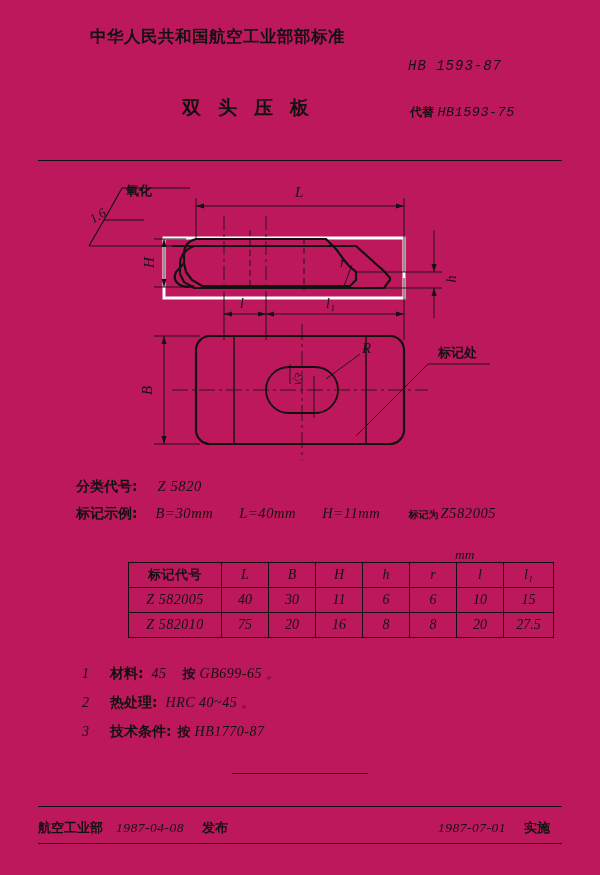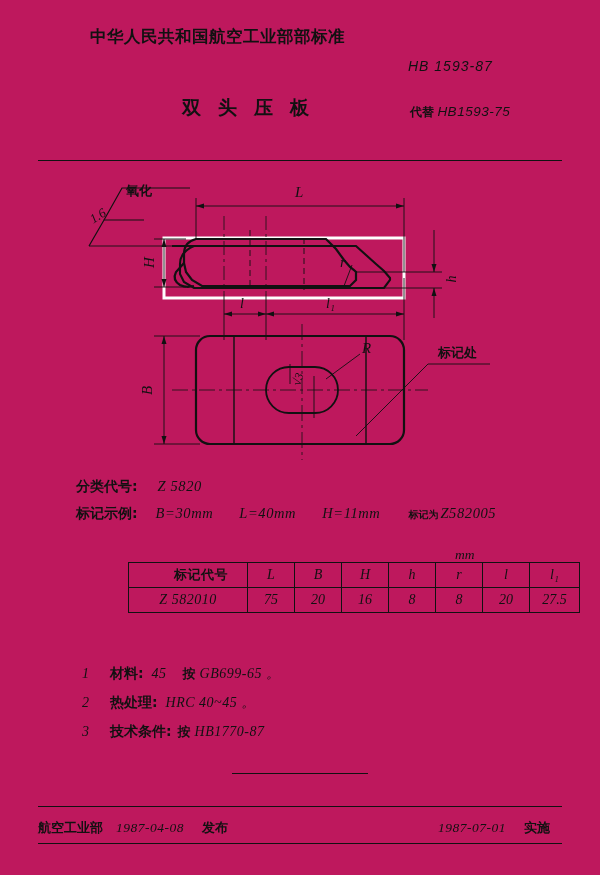--- a/index.html
+++ b/index.html
@@ -23,21 +23,21 @@
     background: #be185d;
   }
 
   
   .abs { position: absolute; }
   .cn {
     font-family: "DejaVu Sans", sans-serif;
     font-weight: bold;
   }
   .hand {
-    font-family: Liberation Sans, sans-serif;
+    font-family: Liberation Mono, monospace;
     font-style: italic;
   }
 
   
   #std-header {
     left: 90px; top: 26px;
     font-size: 16.5px;
     letter-spacing: 0.5px;
   }
   #std-code {
@@ -138,21 +138,20 @@
   }
   #spec-table th:first-child, #spec-table td:first-child {
     width: 92px;
     letter-spacing: 0.5px;
   }
   #spec-table th.code-head {
     font-family: "DejaVu Sans", sans-serif;
     font-style: normal;
     font-weight: bold;
     font-size: 13px;
-    padding-left: 26px;
   }
   #spec-table col.num { width: 47px; }
   #spec-table col.last { width: 50px; }
 
   
   #notes { left: 82px; top: 665px; }
   .note-row {
     display: flex;
     align-items: baseline;
     margin-bottom: 11px;
@@ -451,20 +450,30 @@
         <th>B</th>
         <th>H</th>
         <th>h</th>
         <th>r</th>
         <th>l</th>
         <th>l₁</th>
       </tr>
     </thead>
     <tbody>
       <tr>
+        <td>Z 582005</td>
+        <td>40</td>
+        <td>30</td>
+        <td>11</td>
+        <td>6</td>
+        <td>6</td>
+        <td>10</td>
+        <td>15</td>
+      </tr>
+      <tr>
         <td>Z 582010</td>
         <td>75</td>
         <td>20</td>
         <td>16</td>
         <td>8</td>
         <td>8</td>
         <td>20</td>
         <td>27.5</td>
       </tr>
     </tbody>

